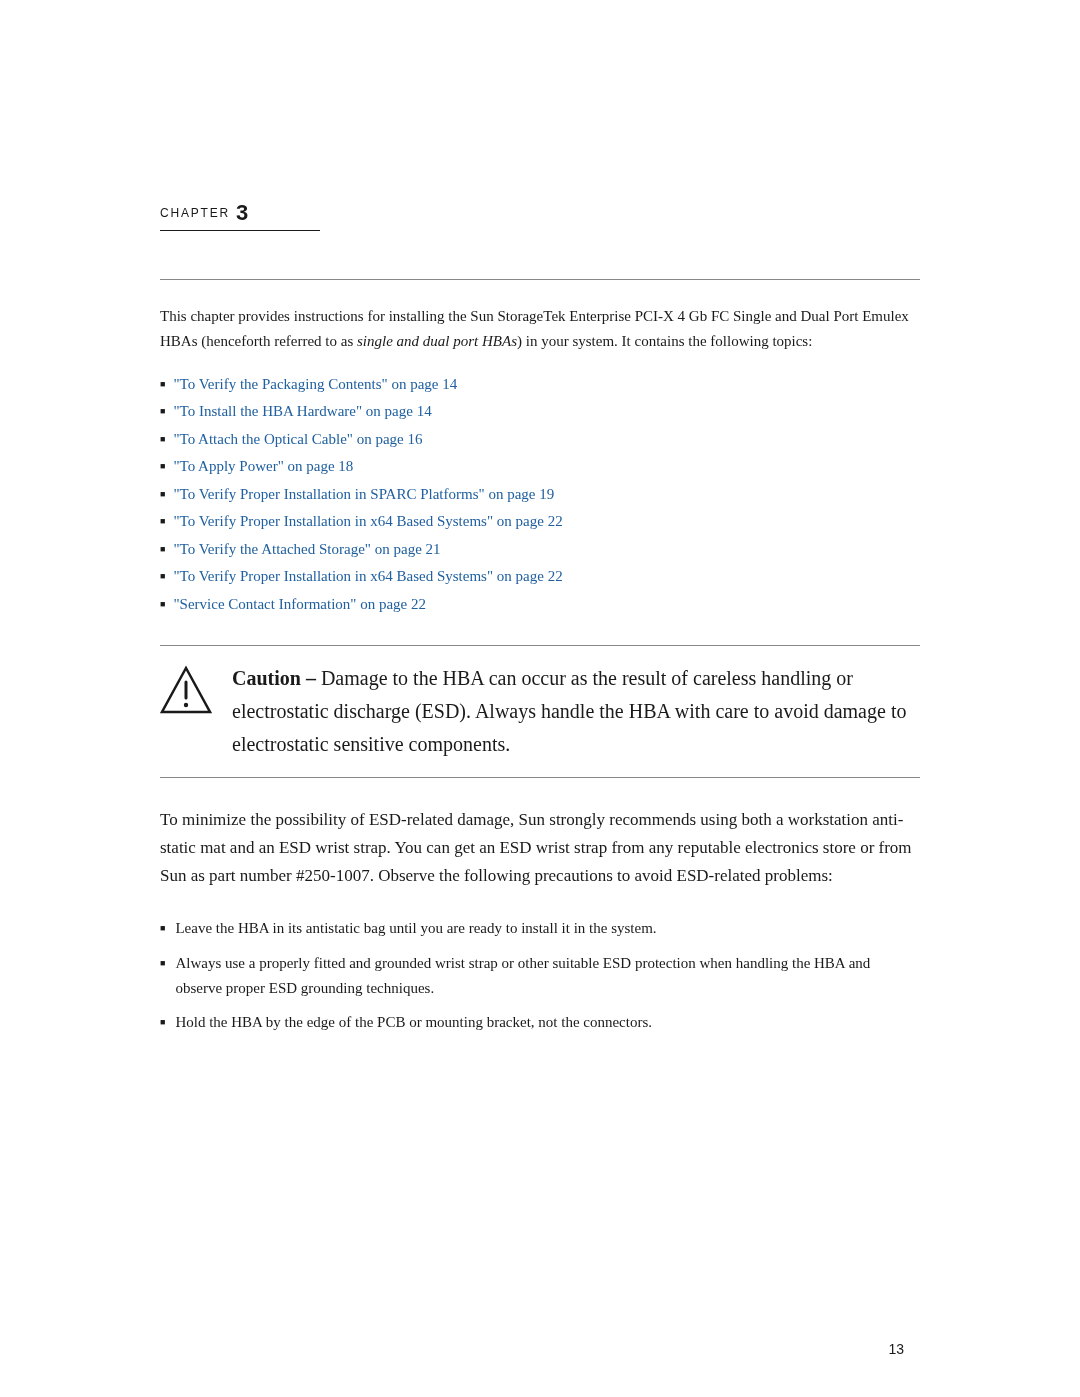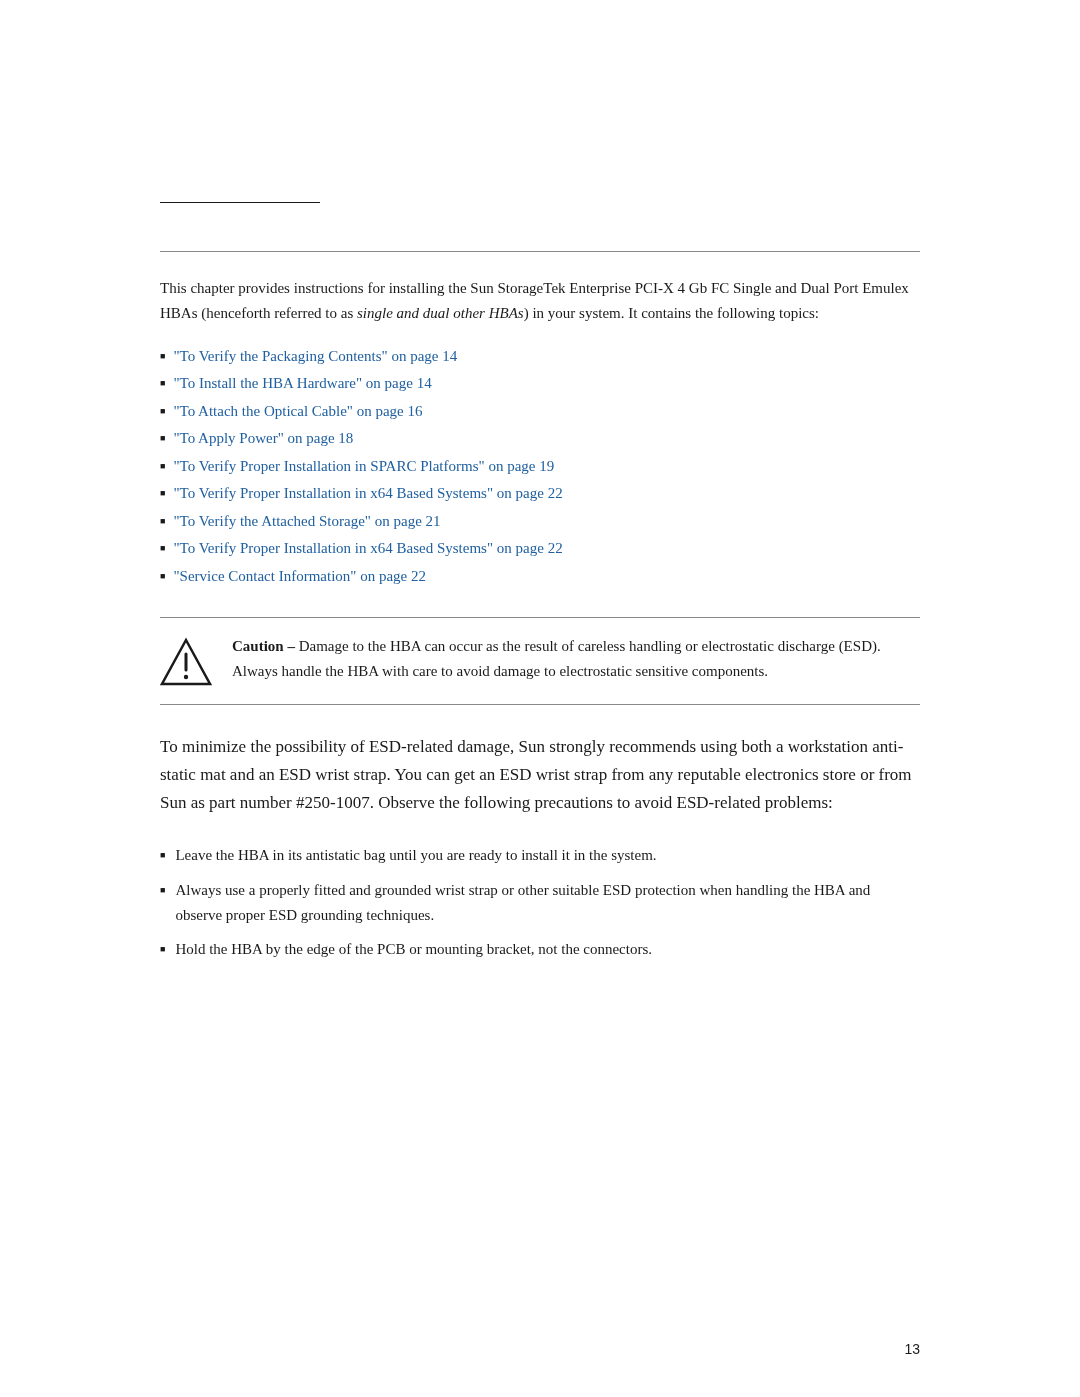--- a/index.html
+++ b/index.html
@@ -132,21 +132,21 @@
       height: 52px;
       margin-top: 2px;
     }
 
     .caution-icon svg {
       width: 52px;
       height: 52px;
     }
 
     .caution-text {
-      font-size: 15px;
+      font-size: 20px;
       line-height: 1.65;
       color: #1a1a1a;
     }
 
     .caution-text strong {
       font-weight: bold;
     }
 
     .body-paragraph {
       font-size: 17px;
@@ -174,42 +174,46 @@
       content: '■';
       font-size: 9px;
       color: #1a1a1a;
       margin-top: 5px;
       flex-shrink: 0;
     }
 
     .page-number {
       position: absolute;
       bottom: 40px;
-      right: 160px;
+      right: 176px;
       font-size: 14px;
       color: #1a1a1a;
       font-family: Arial, Helvetica, sans-serif;
       margin-left: 42px;
     }
   </style>
 </head>
 <body>
 
 <div class="page">
   <div class="content-area">
 
+    <div class="chapter-label">
+      <span class="chapter-word">CHAPTER</span>
+      <span class="chapter-num">3</span>
+    </div>
     <hr class="chapter-rule">
 
 
     <hr class="section-rule">
 
     <p class="intro-paragraph">
       This chapter provides instructions for installing the Sun StorageTek Enterprise PCI-X
       4 Gb FC Single and Dual Port Emulex HBAs (henceforth referred to as <em>single and dual
-      other HBAs</em>) in your system. It contains the following topics:
+      port HBAs</em>) in your system. It contains the following topics:
     </p>
 
     <ul class="toc-list">
       <li>
         <a href="#">"To Verify the Packaging Contents" on page 14</a>
       </li>
       <li>
         <a href="#">"To Install the HBA Hardware" on page 14</a>
       </li>
       <li>

